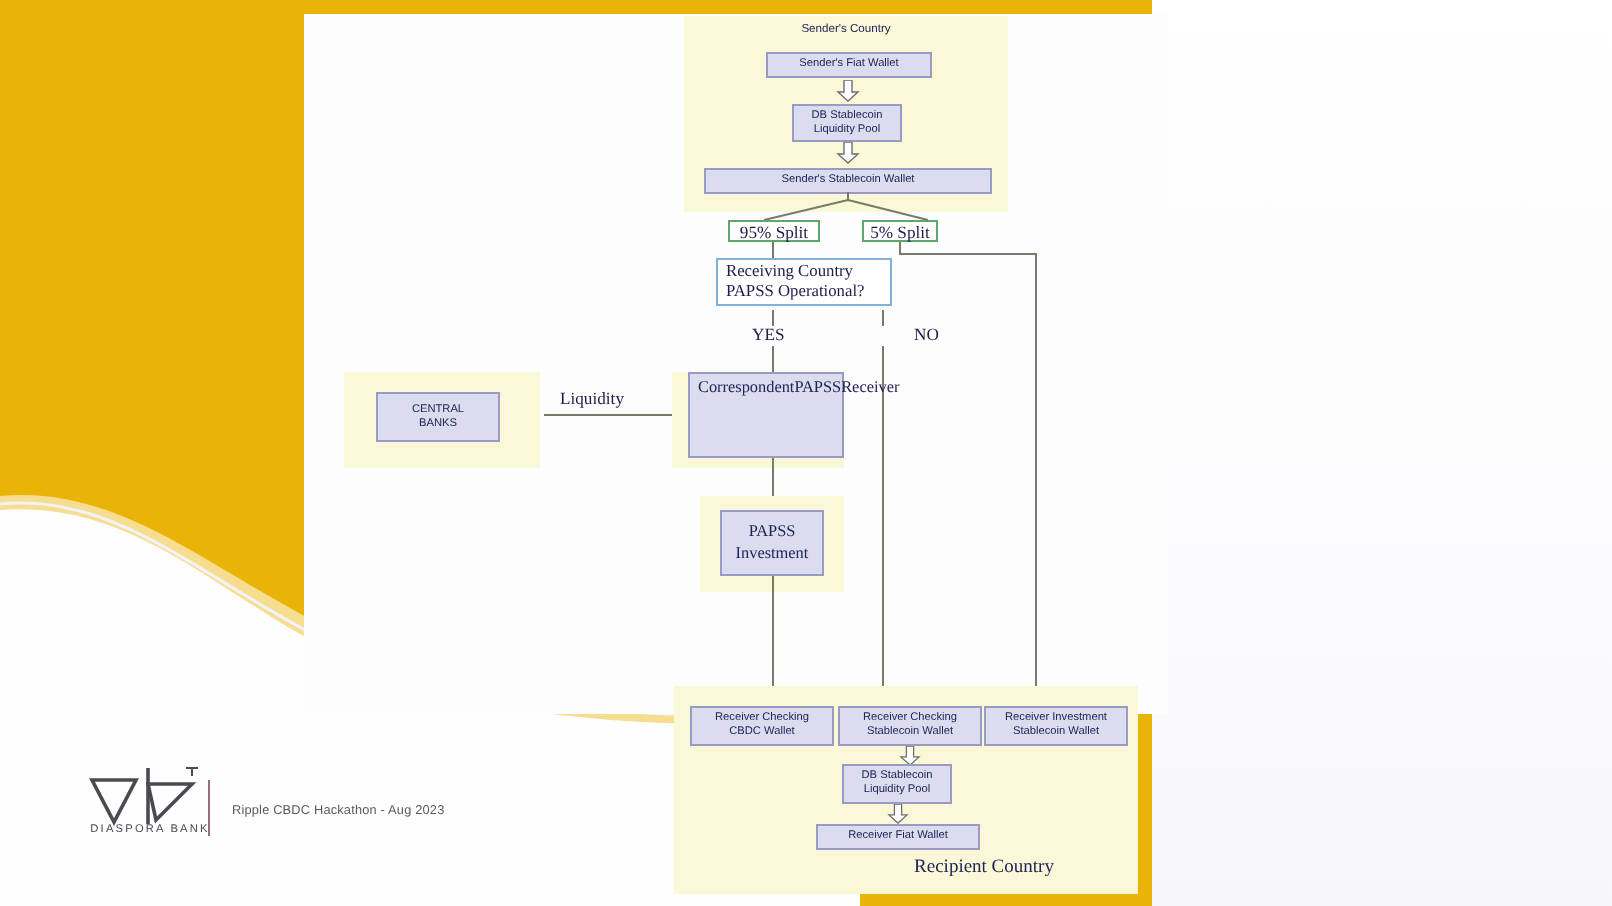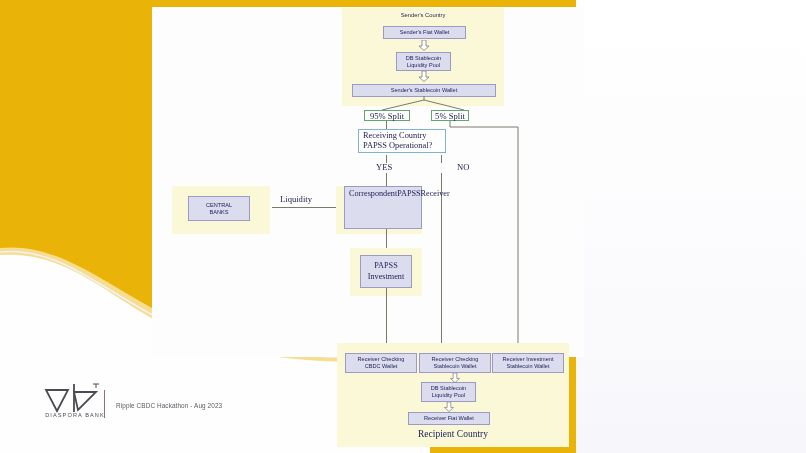--- a/index.html
+++ b/index.html
@@ -228,21 +228,21 @@
     <span>DB Stablecoin</span>
     <span>Liquidity Pool</span>
   </div>
 
   <svg class="barrow" style="left:443px;top:402px;width:12px;height:10px;" viewBox="0 0 12 11">
     <path d="M4,0 L8,0 L8,6 L11,6 L6,10.5 L1,6 L4,6 Z" fill="#ffffff" stroke="#6e6e6e" stroke-width="0.7"></path>
   </svg>
 
   <div class="pbox" style="left:408px;top:412px;width:82px;height:13px;">Receiver Fiat Wallet</div>
 
-  <div class="country-label serif" style="left:337px;top:429px;width:232px;">Recipient Country</div>
+  <div class="country-label serif" style="left:337px;top:429px;width:232px;padding-left:39px;">Recipient Country</div>
 
   <div class="footer"></div>
 
   <svg class="logo" viewBox="0 0 72 44">
     <g fill="none" stroke="#4a4a52" stroke-width="1.8" stroke-linejoin="miter">
       <path d="M8,12 L30,12 L19,33 Z"></path>
       <path d="M36,6 L36,34"></path>
       <path d="M36,14 L58,14 L40,32 Z"></path>
     </g>
     <path d="M55,6 L61,6 M58,6 L58,10" stroke="#4a4a52" stroke-width="1" fill="none"></path>

